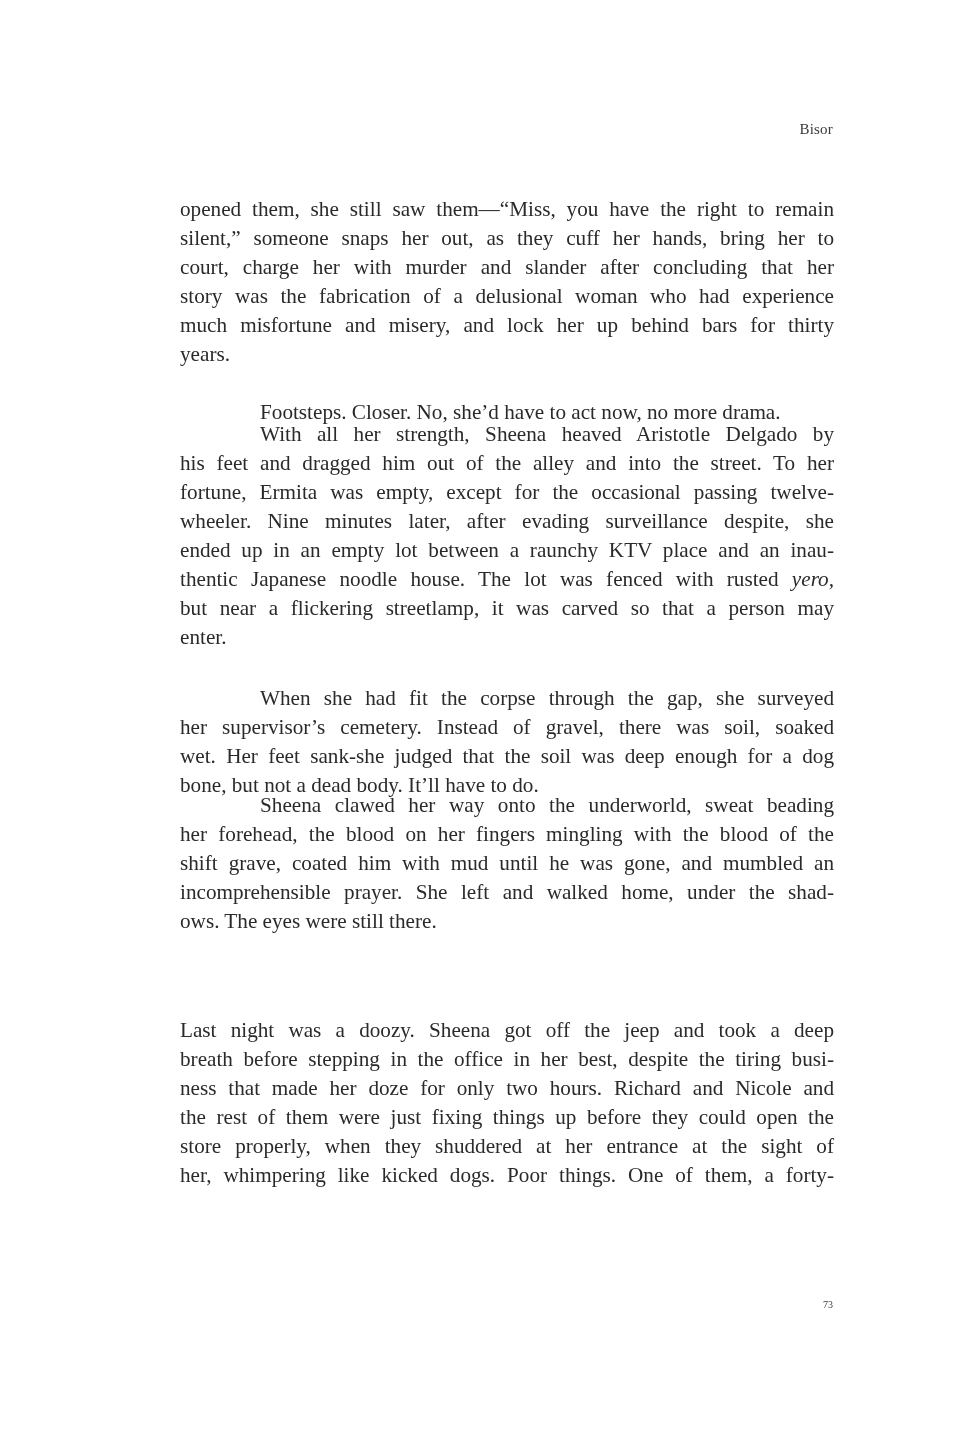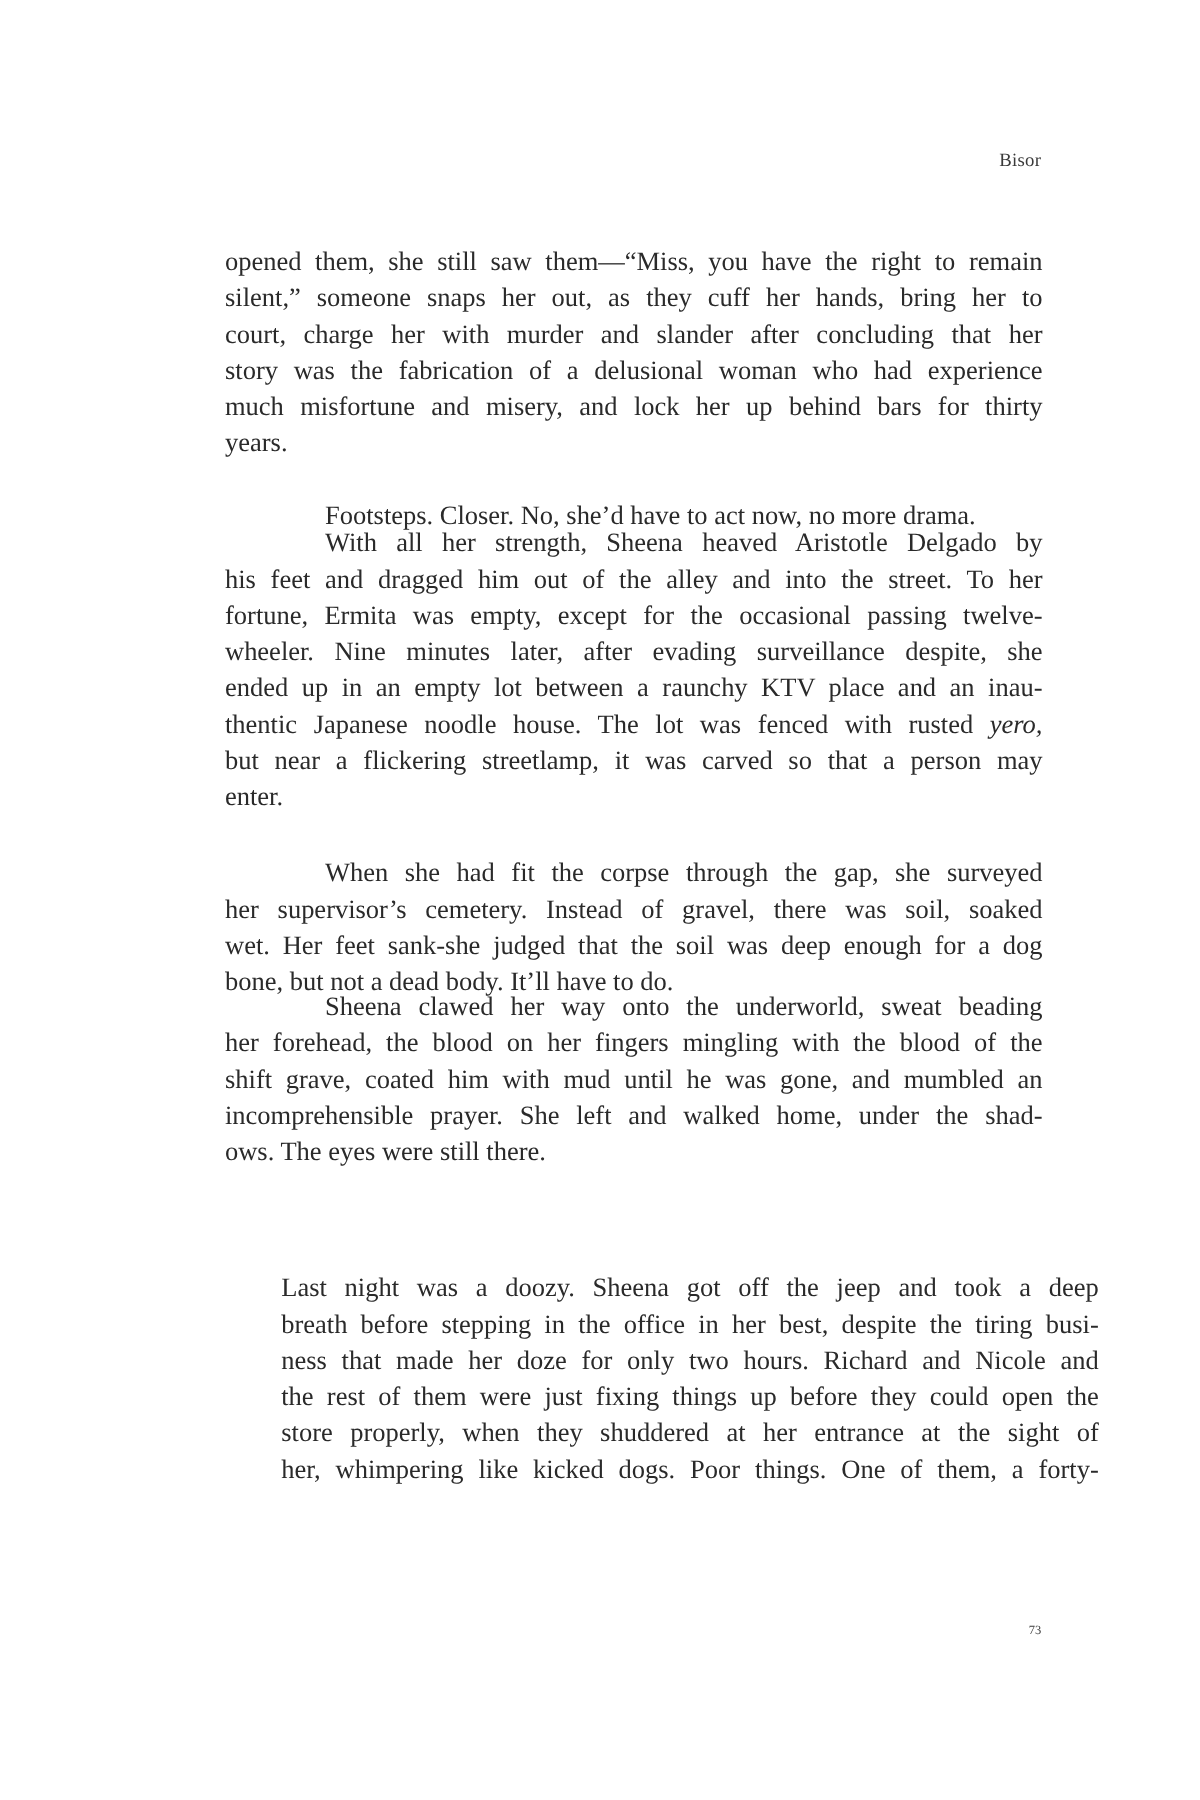--- a/index.html
+++ b/index.html
@@ -94,21 +94,21 @@
   </div>
 
   <div class="text-block" style="top:791px;">
     <span class="line indent">Sheena clawed her way onto the underworld, sweat beading</span>
     <span class="line">her forehead, the blood on her fingers mingling with the blood of the</span>
     <span class="line">shift grave, coated him with mud until he was gone, and mumbled an</span>
     <span class="line">incomprehensible prayer. She left and walked home, under the shad-</span>
     <span class="line last">ows. The eyes were still there.</span>
   </div>
 
-  <div class="text-block" style="top:1016px;margin-left:45px;">
+  <div class="text-block" style="top:1016px;">
     <span class="line">Last night was a doozy. Sheena got off the jeep and took a deep</span>
     <span class="line">breath before stepping in the office in her best, despite the tiring busi-</span>
     <span class="line">ness that made her doze for only two hours. Richard and Nicole and</span>
     <span class="line">the rest of them were just fixing things up before they could open the</span>
     <span class="line">store properly, when they shuddered at her entrance at the sight of</span>
     <span class="line">her, whimpering like kicked dogs. Poor things. One of them, a forty-</span>
   </div>
 
   <div class="folio">73</div>
 

